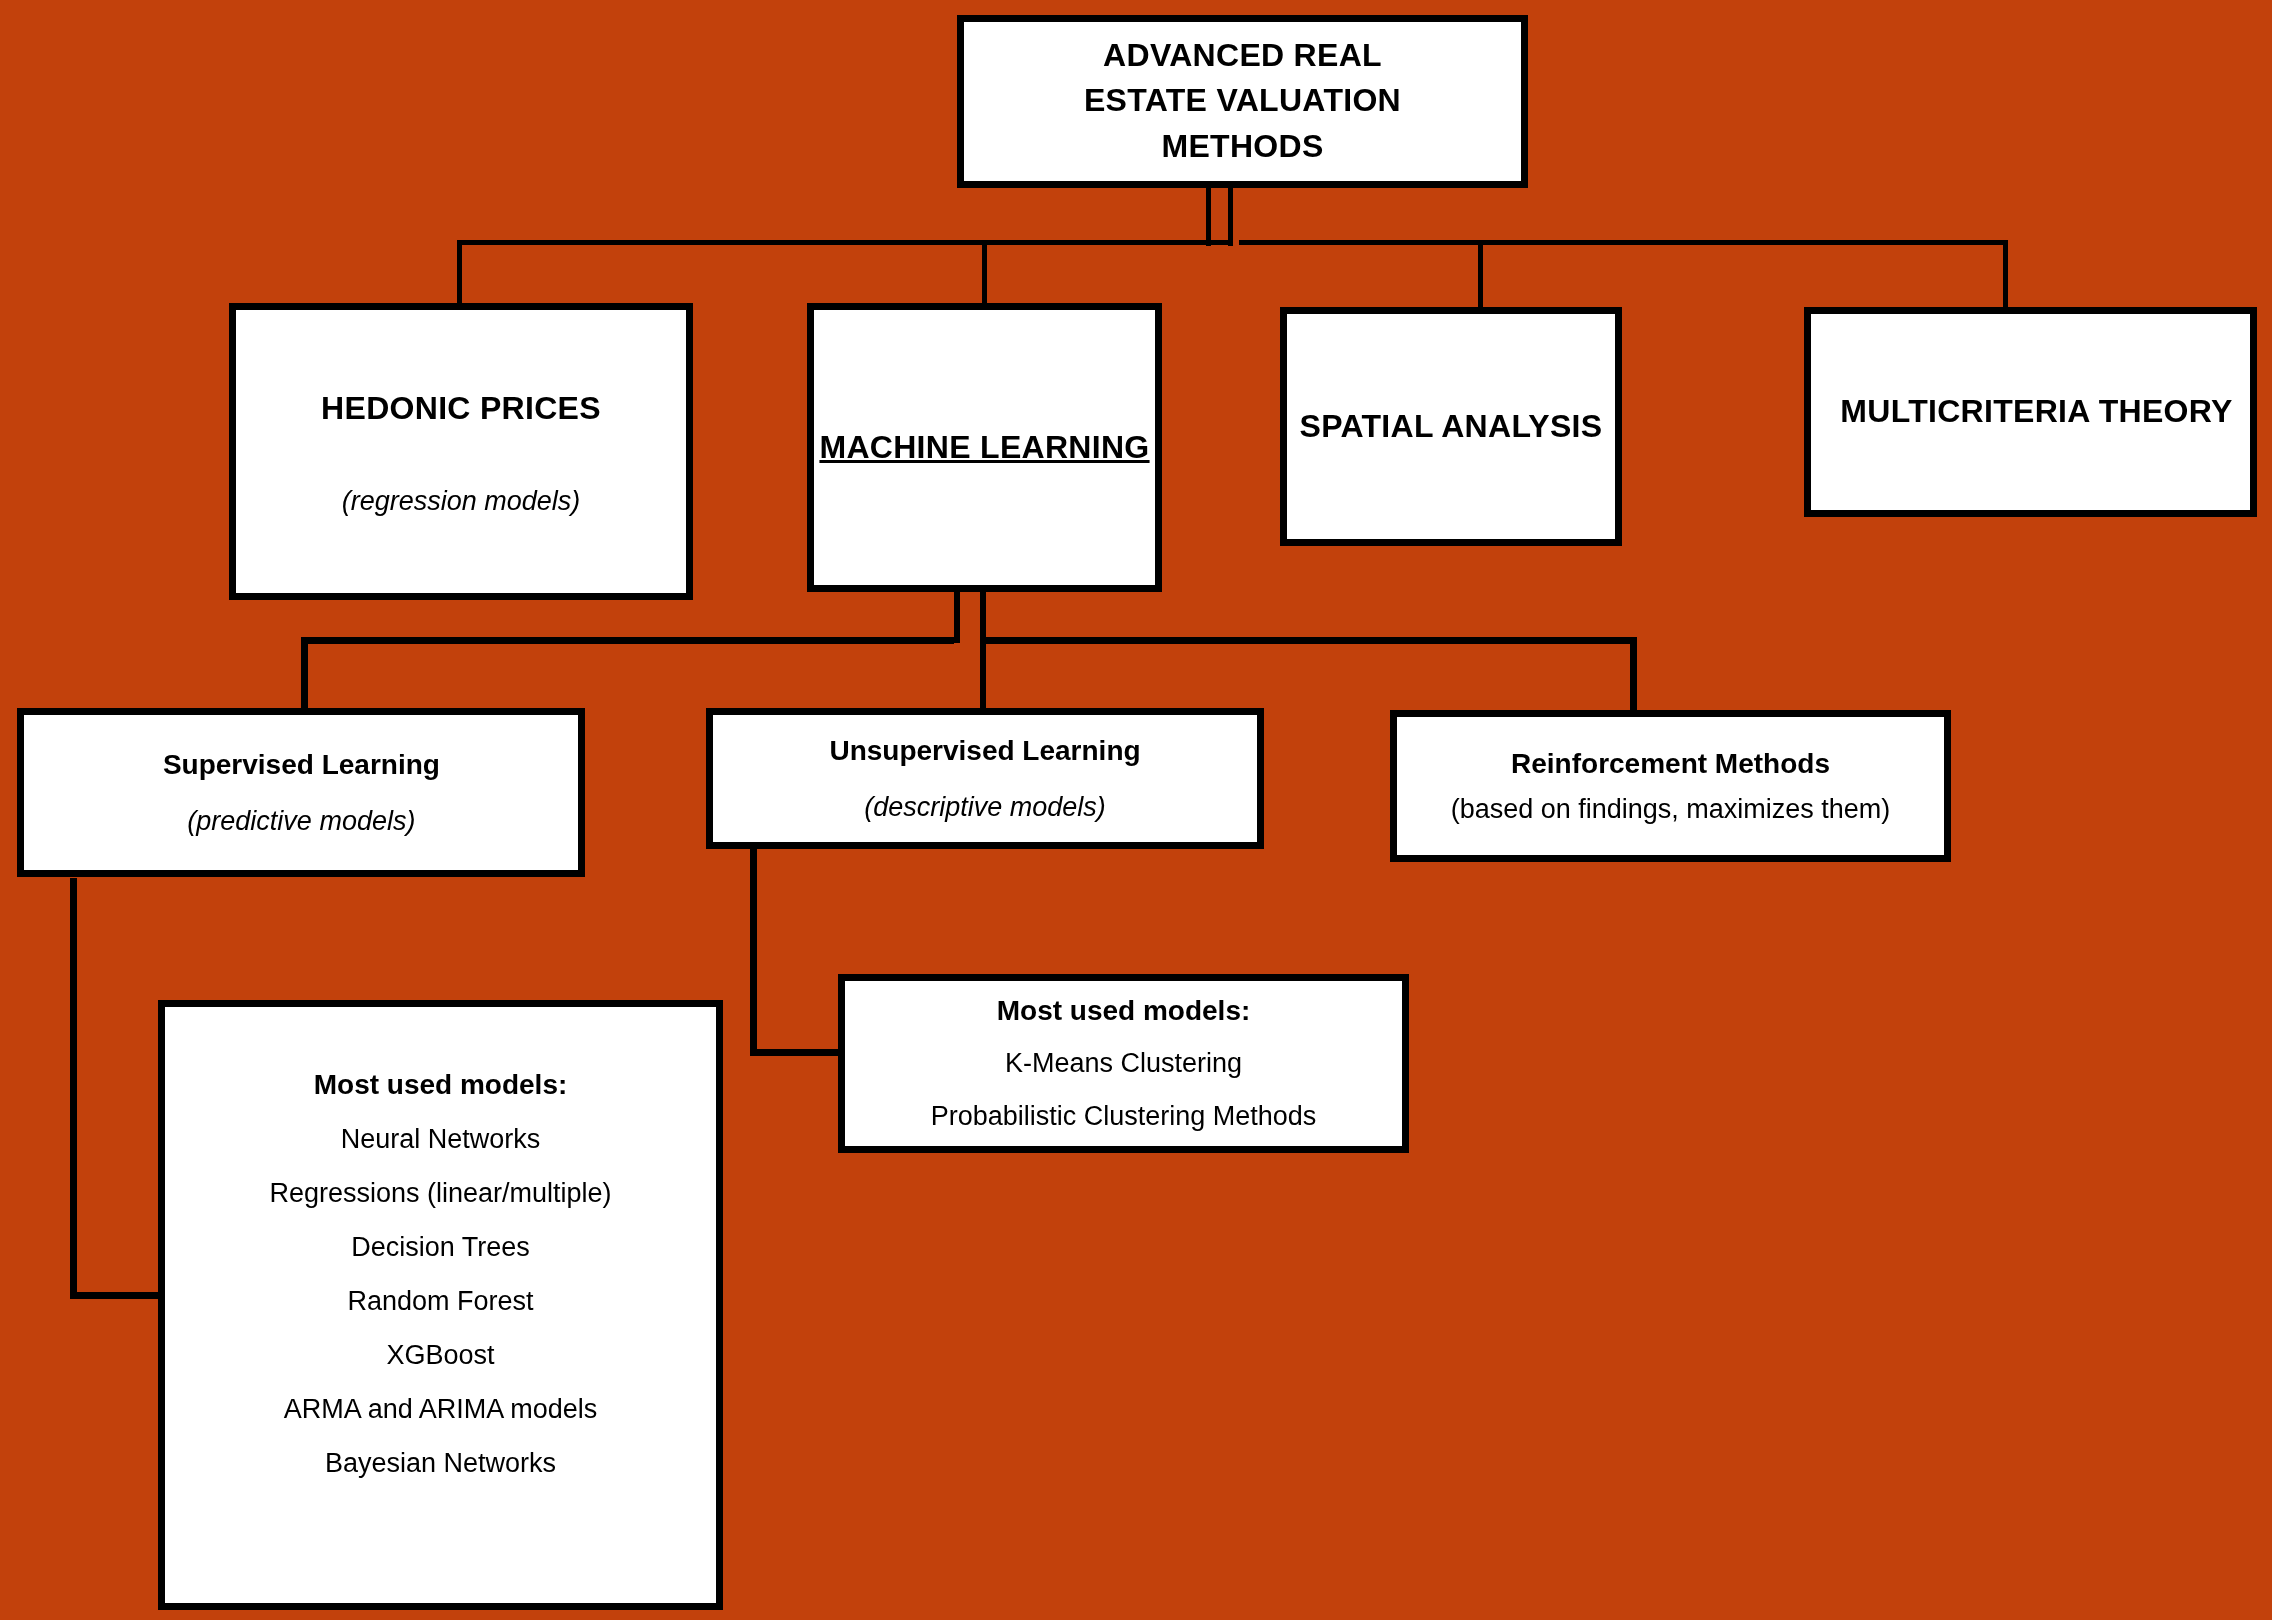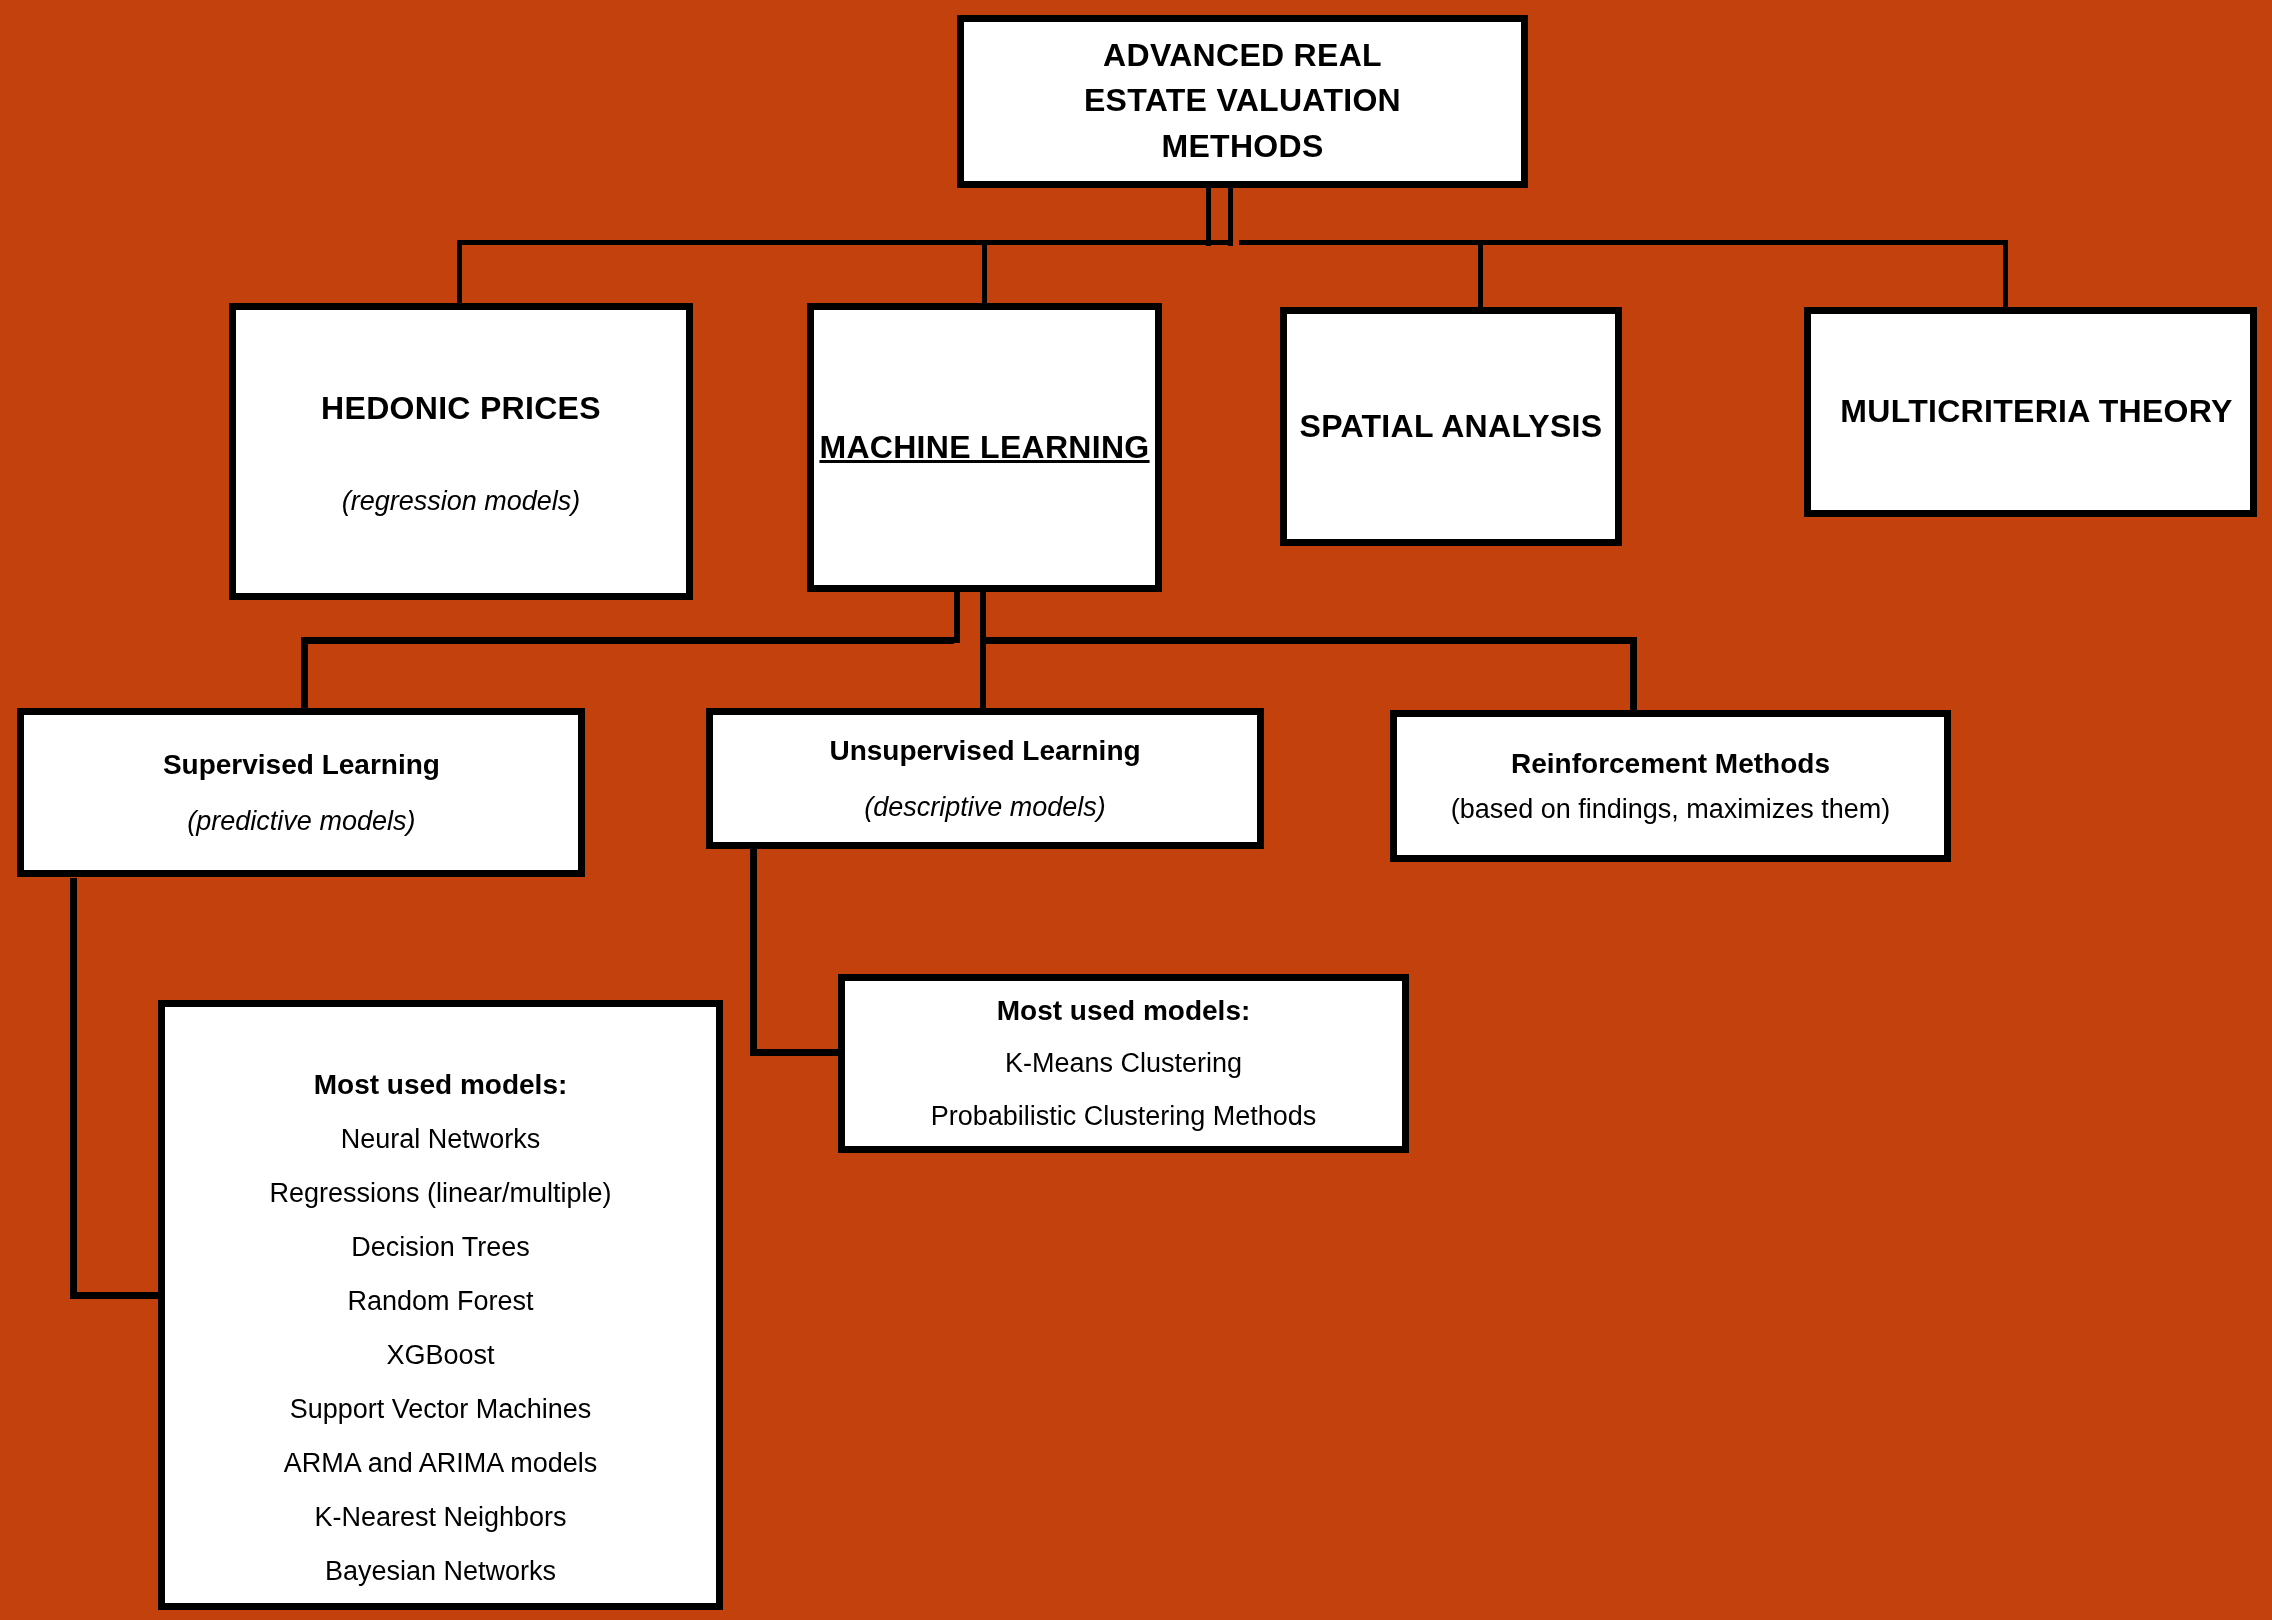--- a/index.html
+++ b/index.html
@@ -127,23 +127,21 @@
   </div>
 
   <div class="box" id="box-sup-models">
     <div class="models-heading">Most used models:</div>
     <div>
         <div class="model-item">Neural Networks</div>
         <div class="model-item">Regressions (linear/multiple)</div>
         <div class="model-item">Decision Trees</div>
         <div class="model-item">Random Forest</div>
         <div class="model-item">XGBoost</div>
-        <div class="model-item">Support Vector Machines</div>
         <div class="model-item">ARMA and ARIMA models</div>
-        <div class="model-item">K-Nearest Neighbors</div>
         <div class="model-item">Bayesian Networks</div>
       </div>
   </div>
 
   <div class="line" id="ln-trunk1-a"></div>
   <div class="line" id="ln-trunk1-b"></div>
   <div class="line" id="ln-branch1-left"></div>
   <div class="line" id="ln-branch1-right"></div>
   <div class="line" id="ln-drop-hedonic"></div>
   <div class="line" id="ln-drop-ml"></div>

